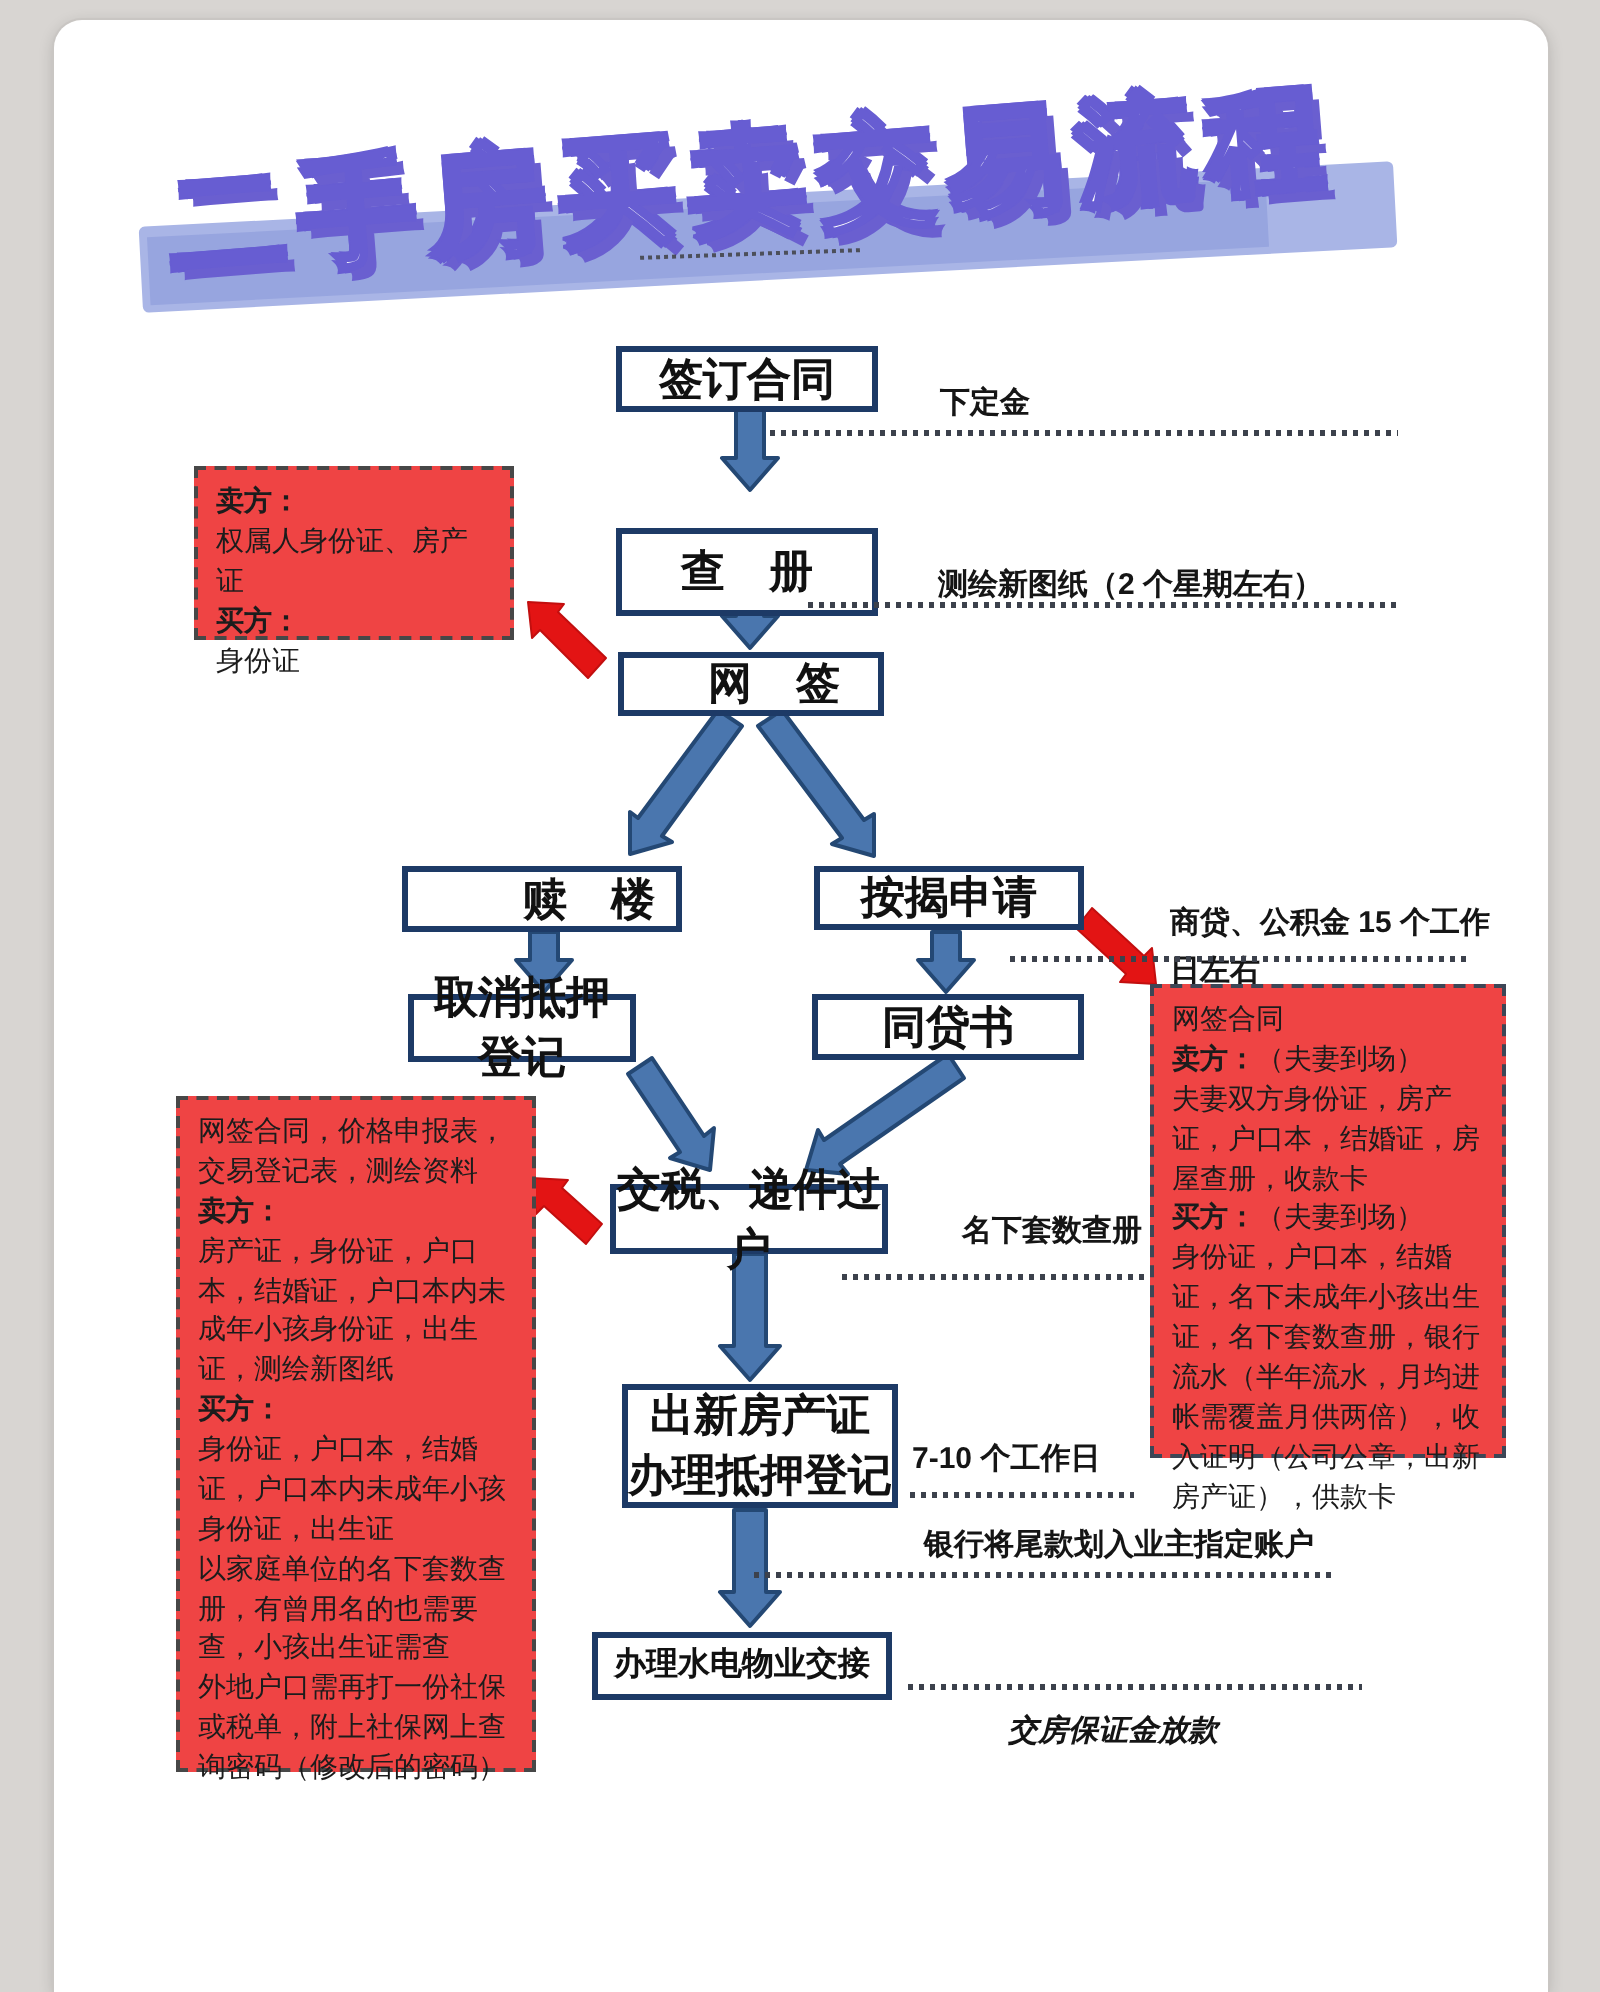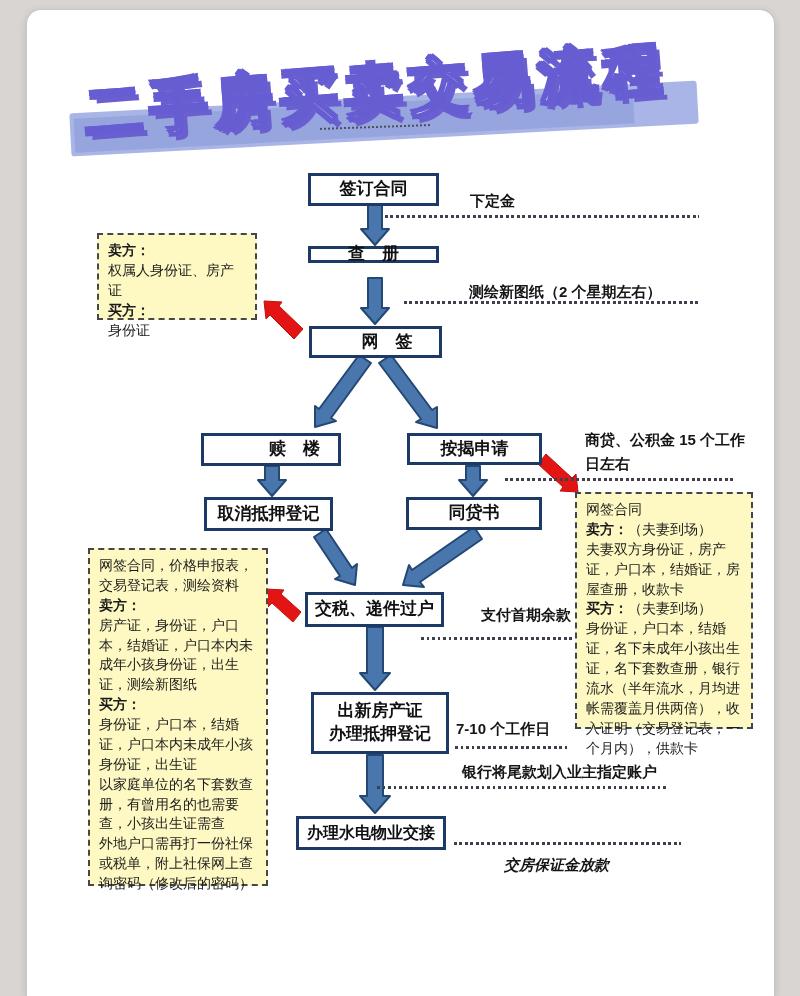--- a/index.html
+++ b/index.html
@@ -18,31 +18,31 @@
               transform:rotate(-4.5deg);font-family:"Liberation Sans",sans-serif;
               -webkit-text-stroke:2.5px #675dd2;
               text-shadow:5px 6px 0 #6a5fd0,-2px -2px 0 #675dd2,2px -2px 0 #675dd2,
                           -2px 2px 0 #675dd2,2px 2px 0 #675dd2;}
   .title-underline{position:absolute;left:320px;top:126px;width:110px;height:0;
               border-top:2px dotted #3a3a3a;transform:rotate(-2deg);opacity:.8;}
 
   
   .node{position:absolute;background:#fff;border:3px solid #1d3a66;box-sizing:border-box;
         display:flex;flex-direction:column;align-items:center;justify-content:center;
-        font-weight:700;font-size:17px;color:#111;line-height:1.35;text-align:center;}
+        font-weight:700;font-size:22px;color:#111;line-height:1.35;text-align:center;}
 
   
   .ann{position:absolute;font-weight:700;font-size:15px;color:#151515;white-space:nowrap;}
   .ann.wrap{white-space:normal;line-height:1.6;}
   .dotline{position:absolute;height:3px;
            background-image:repeating-linear-gradient(to right,#3c414c 0,#3c414c 2.6px,transparent 2.6px,transparent 5.5px);}
 
   
-  .note{position:absolute;border:2px dashed #474747;box-sizing:border-box;background:#fef9c3;
-        font-family:Liberation Mono, monospace;font-size:14px;line-height:1.42;color:#1c1c1c;
+  .note{position:absolute;border:2px dashed #474747;box-sizing:border-box;background:#ef4444;
+        font-family:Liberation Serif, serif;font-size:14px;line-height:1.42;color:#1c1c1c;
         padding:7px 9px;}
   .note p{margin:0;}
   .note strong{font-weight:700;}
 
   svg.connectors{position:absolute;left:0;top:0;pointer-events:none;}
   .blue{fill:#4a76ae;stroke:#244874;stroke-width:2;stroke-linejoin:round;}
   .red{fill:#e31414;stroke:#c20f0f;stroke-width:1;stroke-linejoin:round;}
 </style>
 </head>
 <body>
@@ -67,33 +67,33 @@
     <polygon class="blue" points="383,627 383,673 390,673 375,690 360,673 367,673 367,627"></polygon>
     <polygon class="blue" points="383,755 383,796 390,796 375,813 360,796 367,796 367,755"></polygon>
     <polygon class="red" points="303,329 279,306 282,302 264,301 266,319 270,315 294,339"></polygon>
     <polygon class="red" points="538,464 563,487 560,491 578,492 576,474 572,478 546,454"></polygon>
     <polygon class="red" points="301,612 281,594 284,590 266,589 268,607 272,603 293,622"></polygon>
   </svg>
 
   <div class="node" style="left:308px;top:173px;width:131px;height:33px;">
     <span>签订合同</span>
   </div>
-  <div class="node" style="left:308px;top:246px;width:131px;height:17px;">
+  <div class="node" style="left:308px;top:264px;width:131px;height:44px;">
     <span>查　册</span>
   </div>
   <div class="node" style="left:309px;top:326px;width:133px;height:32px;padding-left:23px;">
     <span>网　签</span>
   </div>
   <div class="node" style="left:201px;top:433px;width:140px;height:33px;padding-left:47px;">
     <span>赎　楼</span>
   </div>
   <div class="node" style="left:407px;top:433px;width:135px;height:32px;">
     <span>按揭申请</span>
   </div>
-  <div class="node" style="left:204px;top:497px;width:129px;height:34px;">
+  <div class="node" style="left:204px;top:497px;width:114px;height:34px;">
     <span>取消抵押登记</span>
   </div>
   <div class="node" style="left:406px;top:497px;width:136px;height:33px;">
     <span>同贷书</span>
   </div>
   <div class="node" style="left:305px;top:592px;width:139px;height:35px;">
     <span>交税、递件过户</span>
   </div>
   <div class="node" style="left:311px;top:692px;width:138px;height:62px;">
     <span>出新房产证</span>
@@ -102,24 +102,24 @@
   <div class="node" style="left:296px;top:816px;width:150px;height:34px;font-size:16px;">
     <span>办理水电物业交接</span>
   </div>
 
   <div class="ann" style="left:470px;top:192px;">下定金</div>
   <div class="dotline" style="left:385px;top:215px;width:314px;"></div>
 
   <div class="ann" style="left:469px;top:283px;">测绘新图纸（2 个星期左右）</div>
   <div class="dotline" style="left:404px;top:301px;width:294px;"></div>
 
-  <div class="ann wrap" style="left:585px;top:428px;width:172px;">商贷、公积金 15 个工作日左右</div>
+  <div class="ann wrap" style="left:585px;top:450px;width:172px;">商贷、公积金 15 个工作日左右</div>
   <div class="dotline" style="left:505px;top:478px;width:228px;"></div>
 
-  <div class="ann" style="left:481px;top:606px;">支付首期余款</div>
+  <div class="ann" style="left:481px;top:606px;">名下套数查册</div>
   <div class="dotline" style="left:421px;top:637px;width:152px;"></div>
 
   <div class="ann" style="left:456px;top:720px;">7-10 个工作日</div>
   <div class="dotline" style="left:455px;top:746px;width:112px;"></div>
 
   <div class="ann" style="left:462px;top:763px;text-align:center;">银行将尾款划入业主指定账户</div>
   <div class="dotline" style="left:377px;top:786px;width:290px;"></div>
 
   <div class="ann" style="left:504px;top:856px;font-style:italic;">交房保证金放款</div>
   <div class="dotline" style="left:454px;top:842px;width:227px;"></div>
@@ -143,15 +143,15 @@
 
   <div class="note" style="left:575px;top:492px;width:178px;height:237px;border-color:#3d4656;">
     <p>网签合同</p>
     <p>
       <strong>卖方：</strong><span>（夫妻到场）</span>
     </p>
     <p>夫妻双方身份证，房产证，户口本，结婚证，房屋查册，收款卡</p>
     <p>
       <strong>买方：</strong><span>（夫妻到场）</span>
     </p>
-    <p>身份证，户口本，结婚证，名下未成年小孩出生证，名下套数查册，银行流水（半年流水，月均进帐需覆盖月供两倍），收入证明（交易登记表，一个月内），供款卡</p>
+    <p>身份证，户口本，结婚证，名下未成年小孩出生证，名下套数查册，银行流水（半年流水，月均进帐需覆盖月供两倍），收入证明（公司公章，出新房产证），供款卡</p>
   </div>
 </div>
 
 </body></html>

